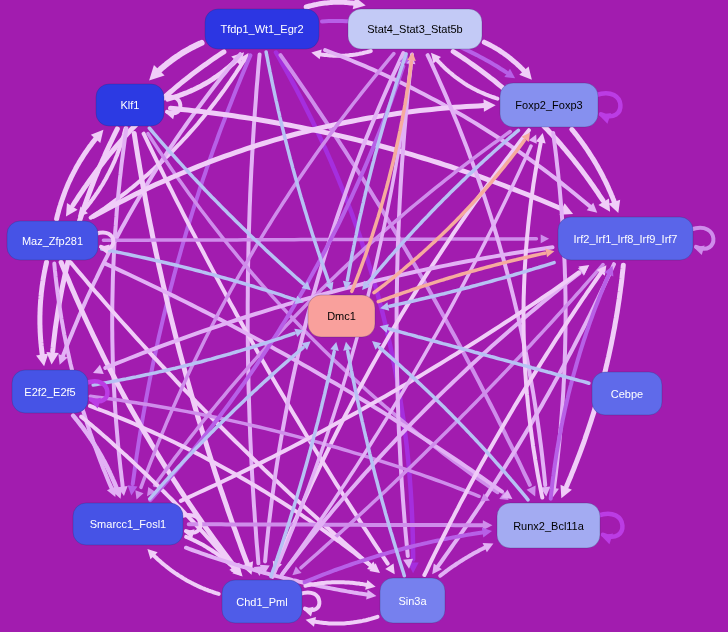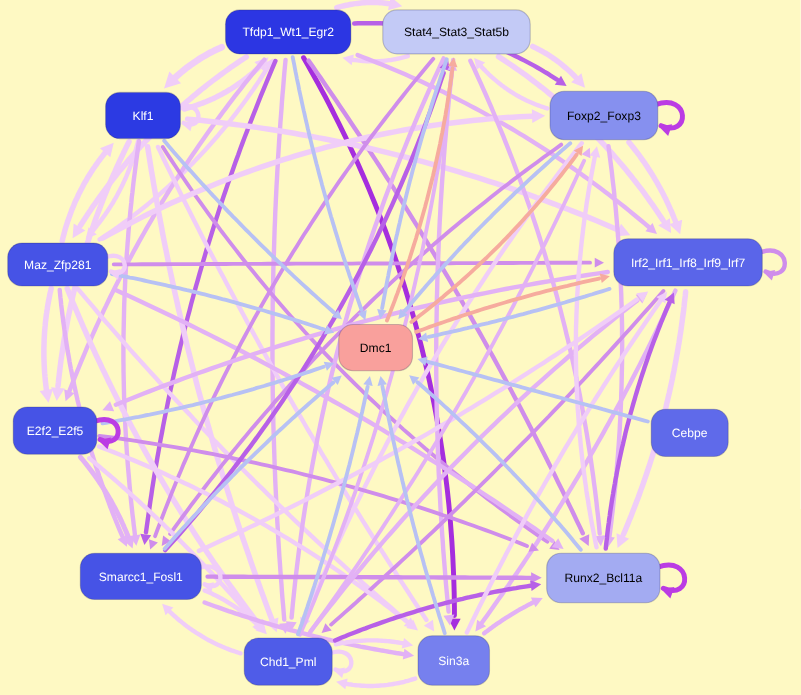--- a/index.html
+++ b/index.html
@@ -1,16 +1,16 @@
 <!DOCTYPE html>
 <html><head>
 <meta charset="utf-8">
 <style>
   html,body{margin:0;padding:0;background:#ffffff;}
-  .graph-wrap{width:728px;height:632px;background:#fef9c3;overflow:hidden;}
+  .graph-wrap{width:728px;height:632px;background:#a21caf;overflow:hidden;}
   svg{display:block;}
   .node-label{font-family:"Liberation Sans", sans-serif;font-size:11px;pointer-events:none;}
   .edge{fill:none;stroke-linecap:round;}
 </style>
 </head>
 <body>
 
 <div class="graph-wrap">
   <svg id="graph" xmlns="http://www.w3.org/2000/svg" width="728" height="632" viewBox="0 0 728 632">
       <g>

